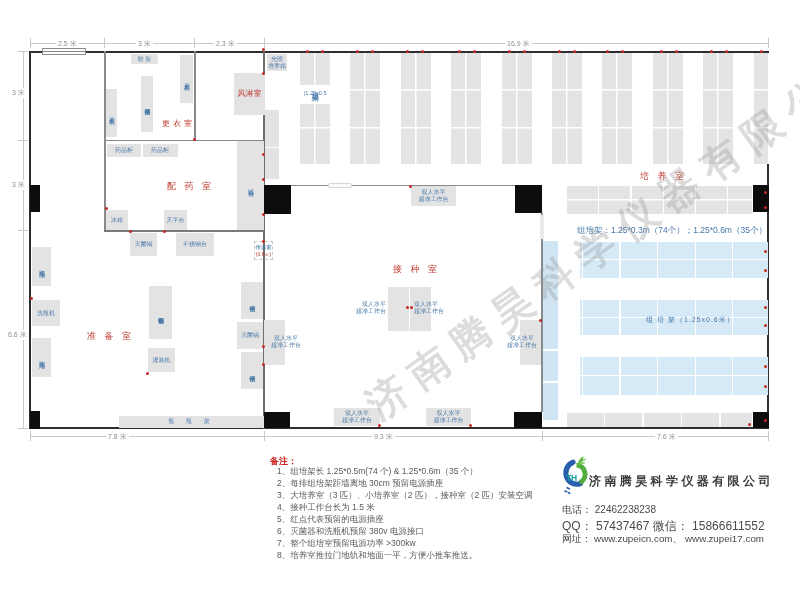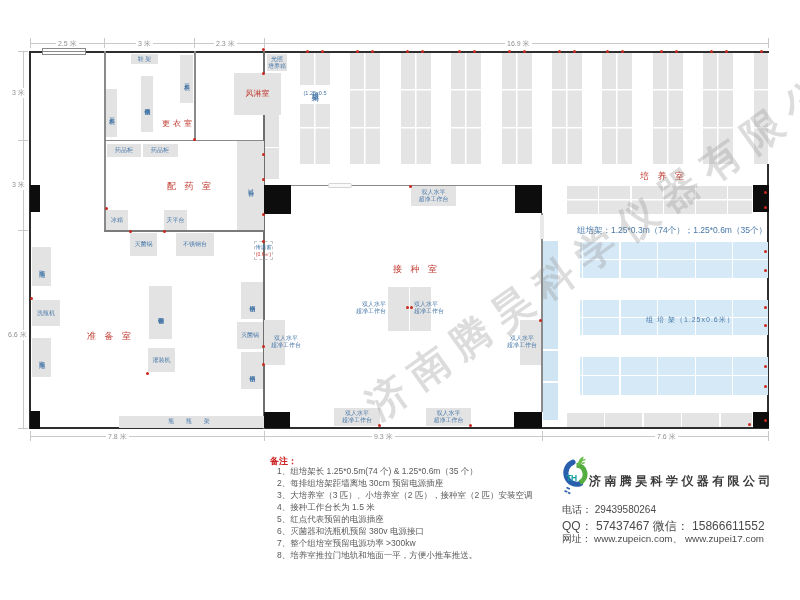--- a/index.html
+++ b/index.html
@@ -102,21 +102,21 @@
 <div class="rooms" style="left:162px;top:118px;">更衣室</div>
 
 <div class="eq" style="left:131px;top:54px;width:27px;height:10px;">鞋 架</div>
 
 <div class="eqv" style="left:180px;top:55px;width:13px;height:48px;">更衣柜</div>
 
 <div class="eqv" style="left:141px;top:76px;width:12px;height:56px;letter-spacing:0;">不锈钢条凳</div>
 
 <div class="eqv" style="left:106px;top:89px;width:11px;height:48px;">更衣柜</div>
 
-<div class="eq" style="left:234px;top:73px;width:47px;height:42px;color:#c03a30;font-size:8px;">风淋室</div>
+<div class="eq" style="left:234px;top:73px;width:31px;height:42px;color:#c03a30;font-size:8px;">风淋室</div>
 
 <div class="eq" style="left:267px;top:54px;width:20px;height:17px;">光照<br>培养箱</div>
 
 <div class="abs" style="left:265px;top:110px;width:14px;height:37px;background:#e3e3e3;"></div>
 
 <div class="abs" style="left:265px;top:148px;width:14px;height:31px;background:#e3e3e3;"></div>
 
 <div class="room" style="left:167px;top:180px;">配 药 室</div>
 
 <div class="eq" style="left:107px;top:144px;width:34px;height:13px;">药品柜</div>
@@ -299,19 +299,19 @@
   <path d="M15,6.2 A 8.6,9 0 1 0 22.5,27.5" fill="none" stroke="#2a5fae" stroke-width="5.2" stroke-linecap="round"></path>
   <path d="M18.5,9.2 A 8.6,9 0 0 1 21.8,26.5" fill="none" stroke="#54ad40" stroke-width="5"></path>
   <path d="M19.5,10 C20,4.5 22,1.8 25.5,0.5 C25.5,4.5 23.5,8 20.2,10.3 Z" fill="#68bc4a"></path>
   <path d="M24.5,4.5 l3,-1.2 M23.5,7.5 l3.2,-0.8" stroke="#68bc4a" stroke-width="1.3"></path>
   <path d="M8.5,31.5 l3.4,1.4 M6.5,34.8 l2.8,1.2 M10,36.5 l2.4,1" stroke="#2a5fae" stroke-width="1.6"></path>
   <text x="8.2" y="24.5" font-size="8.5" fill="#13a09b" font-weight="bold" font-family="Liberation Sans" letter-spacing="-0.5">TH</text>
 </svg>
 
 <div class="abs" style="left:589px;top:473px;font-size:12px;font-weight:bold;color:#3a3a3a;letter-spacing:3.4px;">济南腾昊科学仪器有限公司</div>
 
-<div class="abs" style="left:562px;top:503px;font-size:10px;color:#4a4a4a;">电话： 29439580264</div>
+<div class="abs" style="left:562px;top:503px;font-size:10px;color:#4a4a4a;">电话： 22462238238</div>
 
 <div class="abs" style="left:562px;top:518px;font-size:12px;color:#4a4a4a;">QQ： 57437467  微信： 15866611552</div>
 
 <div class="abs" style="left:562px;top:533px;font-size:9.8px;color:#4a4a4a;text-align:right;">网址： www.zupeicn.com、 www.zupei17.com</div>
 
 <div class="abs" style="left:326px;top:240px;width:489px;font-size:40px;font-weight:bold;letter-spacing:11.1px;text-align:center;color:rgba(150,150,150,0.33);white-space:nowrap;transform:rotate(-35.4deg);transform-origin:50% 50%;">济南腾昊科学仪器有限公司</div>
 
 </body></html>

